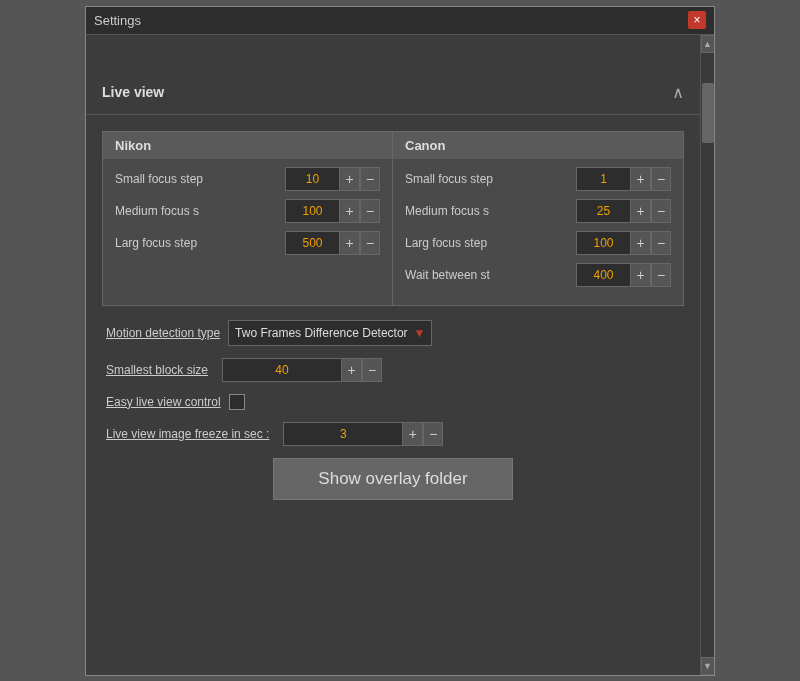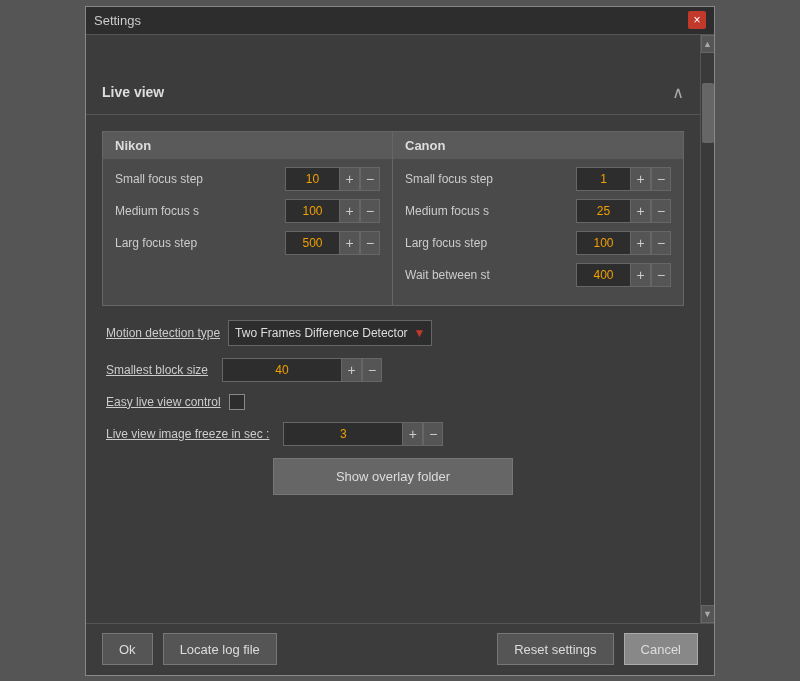--- a/index.html
+++ b/index.html
@@ -227,21 +227,21 @@
     }
     .spinner-wide .spinner-input {
       width: 120px;
     }
     .show-overlay-btn {
       display: block;
       background: #666;
       border: 1px solid #777;
       color: #ddd;
       padding: 10px 30px;
-      font-size: 13px;
+      font-size: 17px;
       cursor: pointer;
       text-align: center;
       margin: 8px auto 0 auto;
       width: 240px;
     }
     .footer {
       height: 52px;
       background: #3c3c3c;
       border-top: 1px solid #555;
       display: flex;
@@ -398,20 +398,13 @@
 
     <div class="scrollbar-right">
       <div class="scroll-btn">▲</div>
       <div class="scroll-track">
         <div class="scroll-thumb"></div>
       </div>
       <div class="scroll-btn">▼</div>
     </div>
   </div>
 
-  <div class="footer">
-    <button class="footer-btn">Ok</button>
-    <button class="footer-btn">Locate log file</button>
-    <div class="footer-spacer"></div>
-    <button class="footer-btn">Reset settings</button>
-    <button class="footer-btn footer-btn-cancel">Cancel</button>
-  </div>
 </div>
 
 </body></html>

